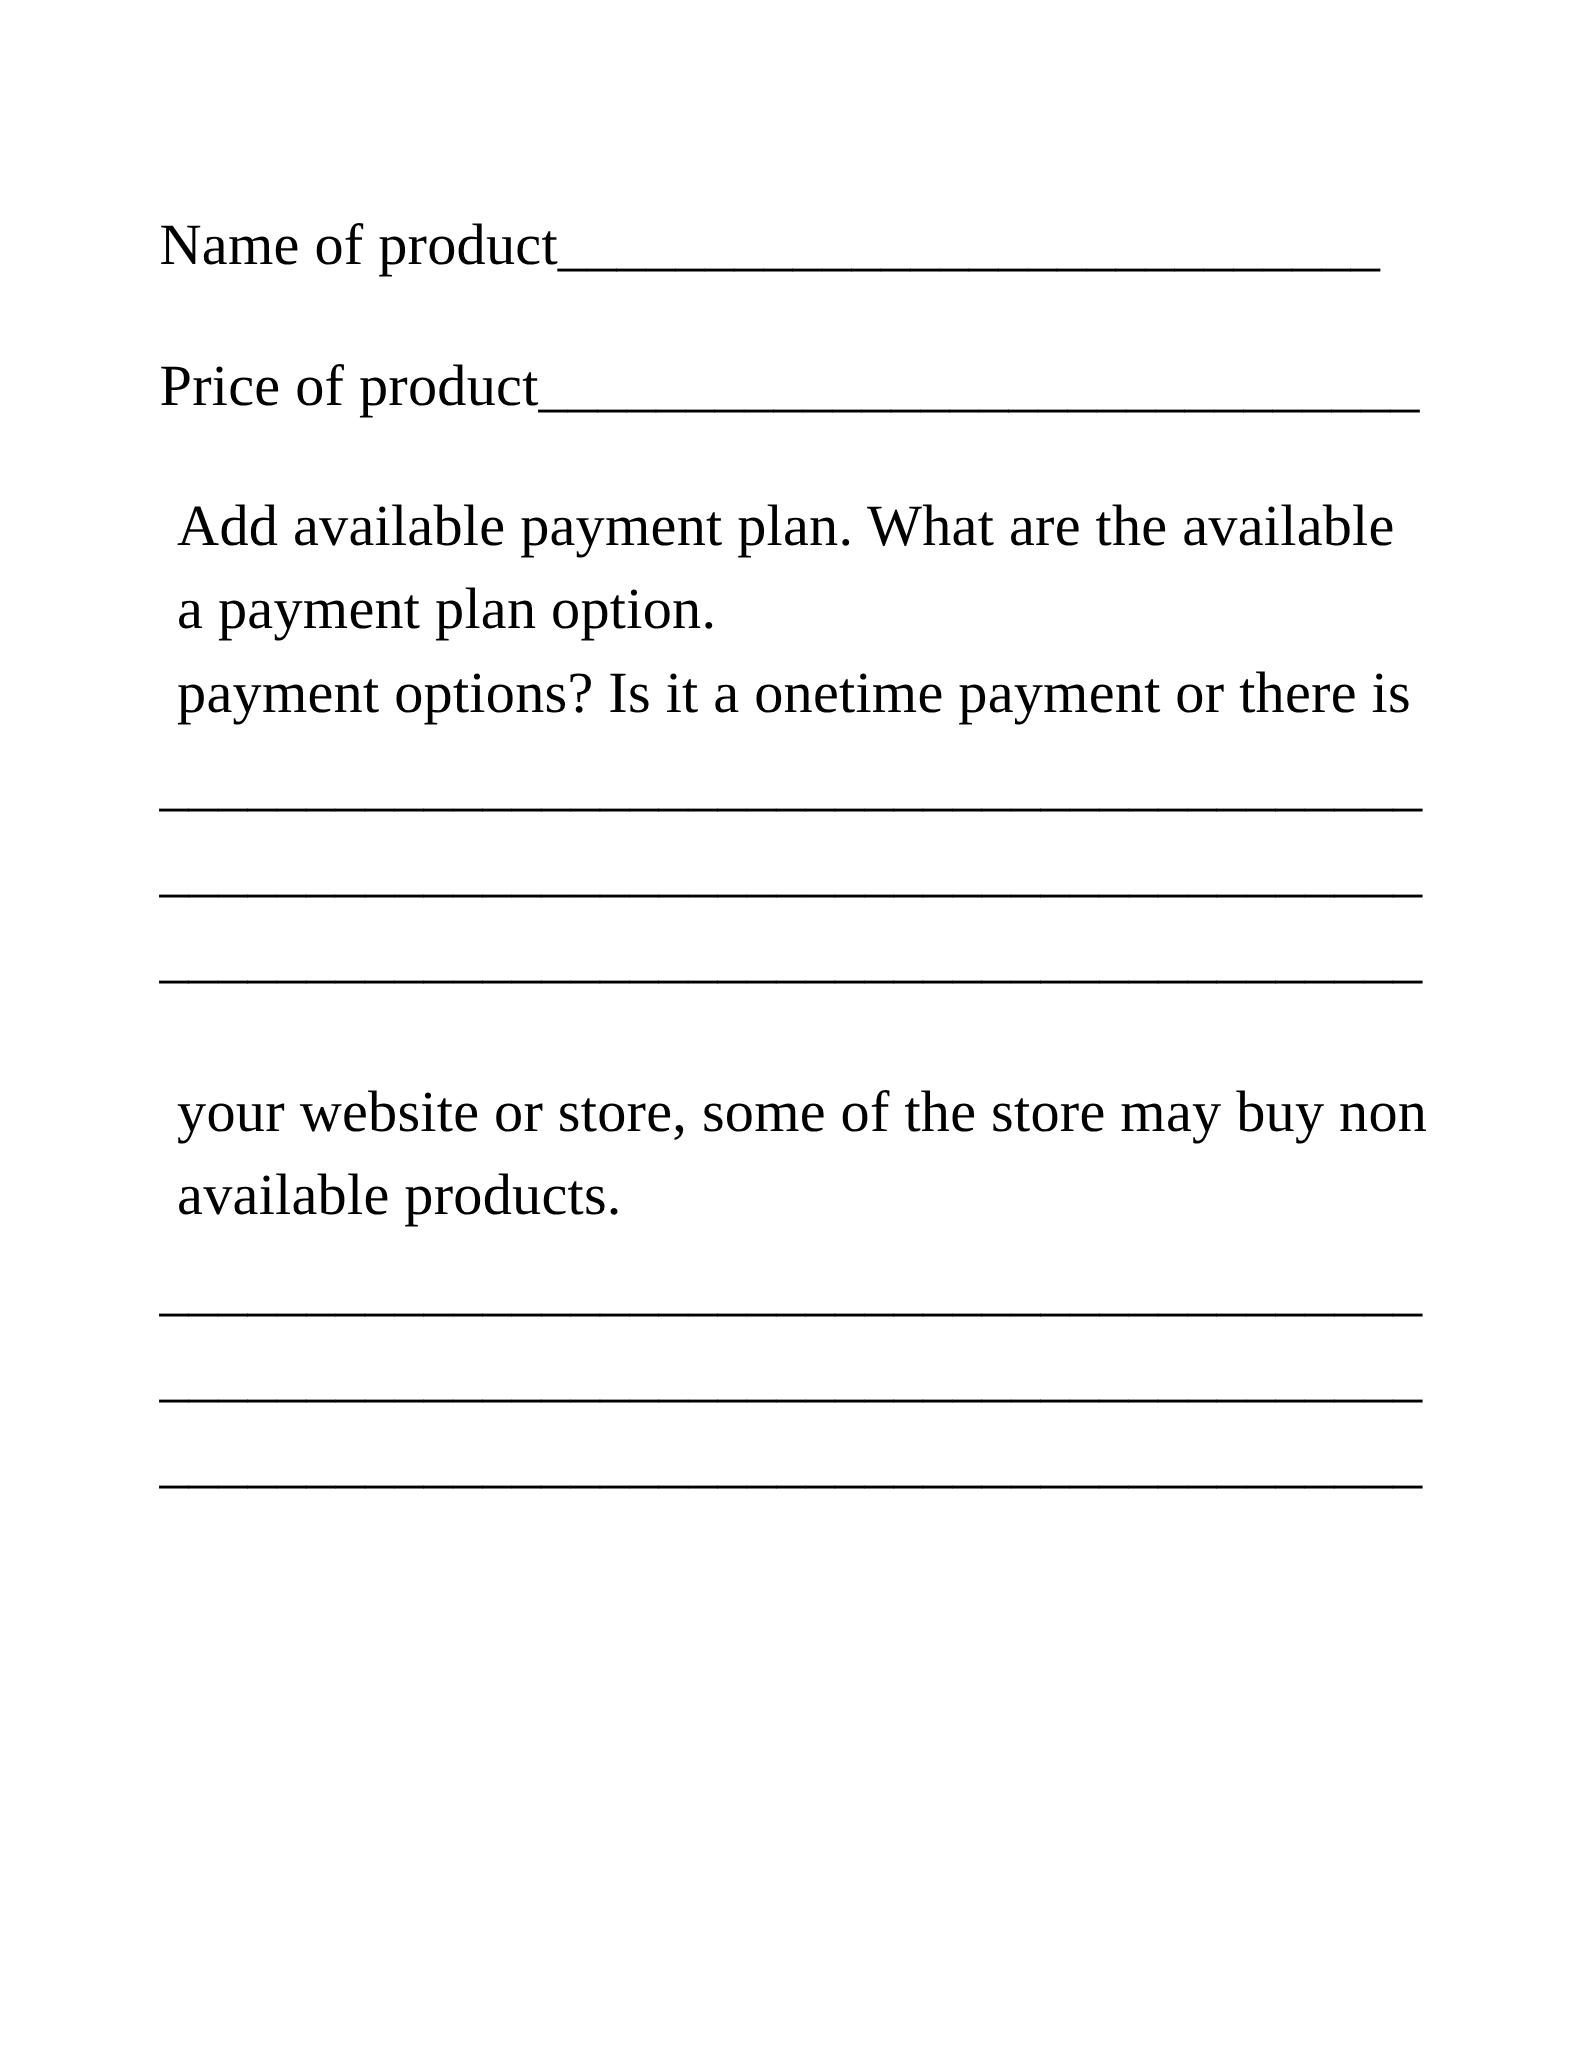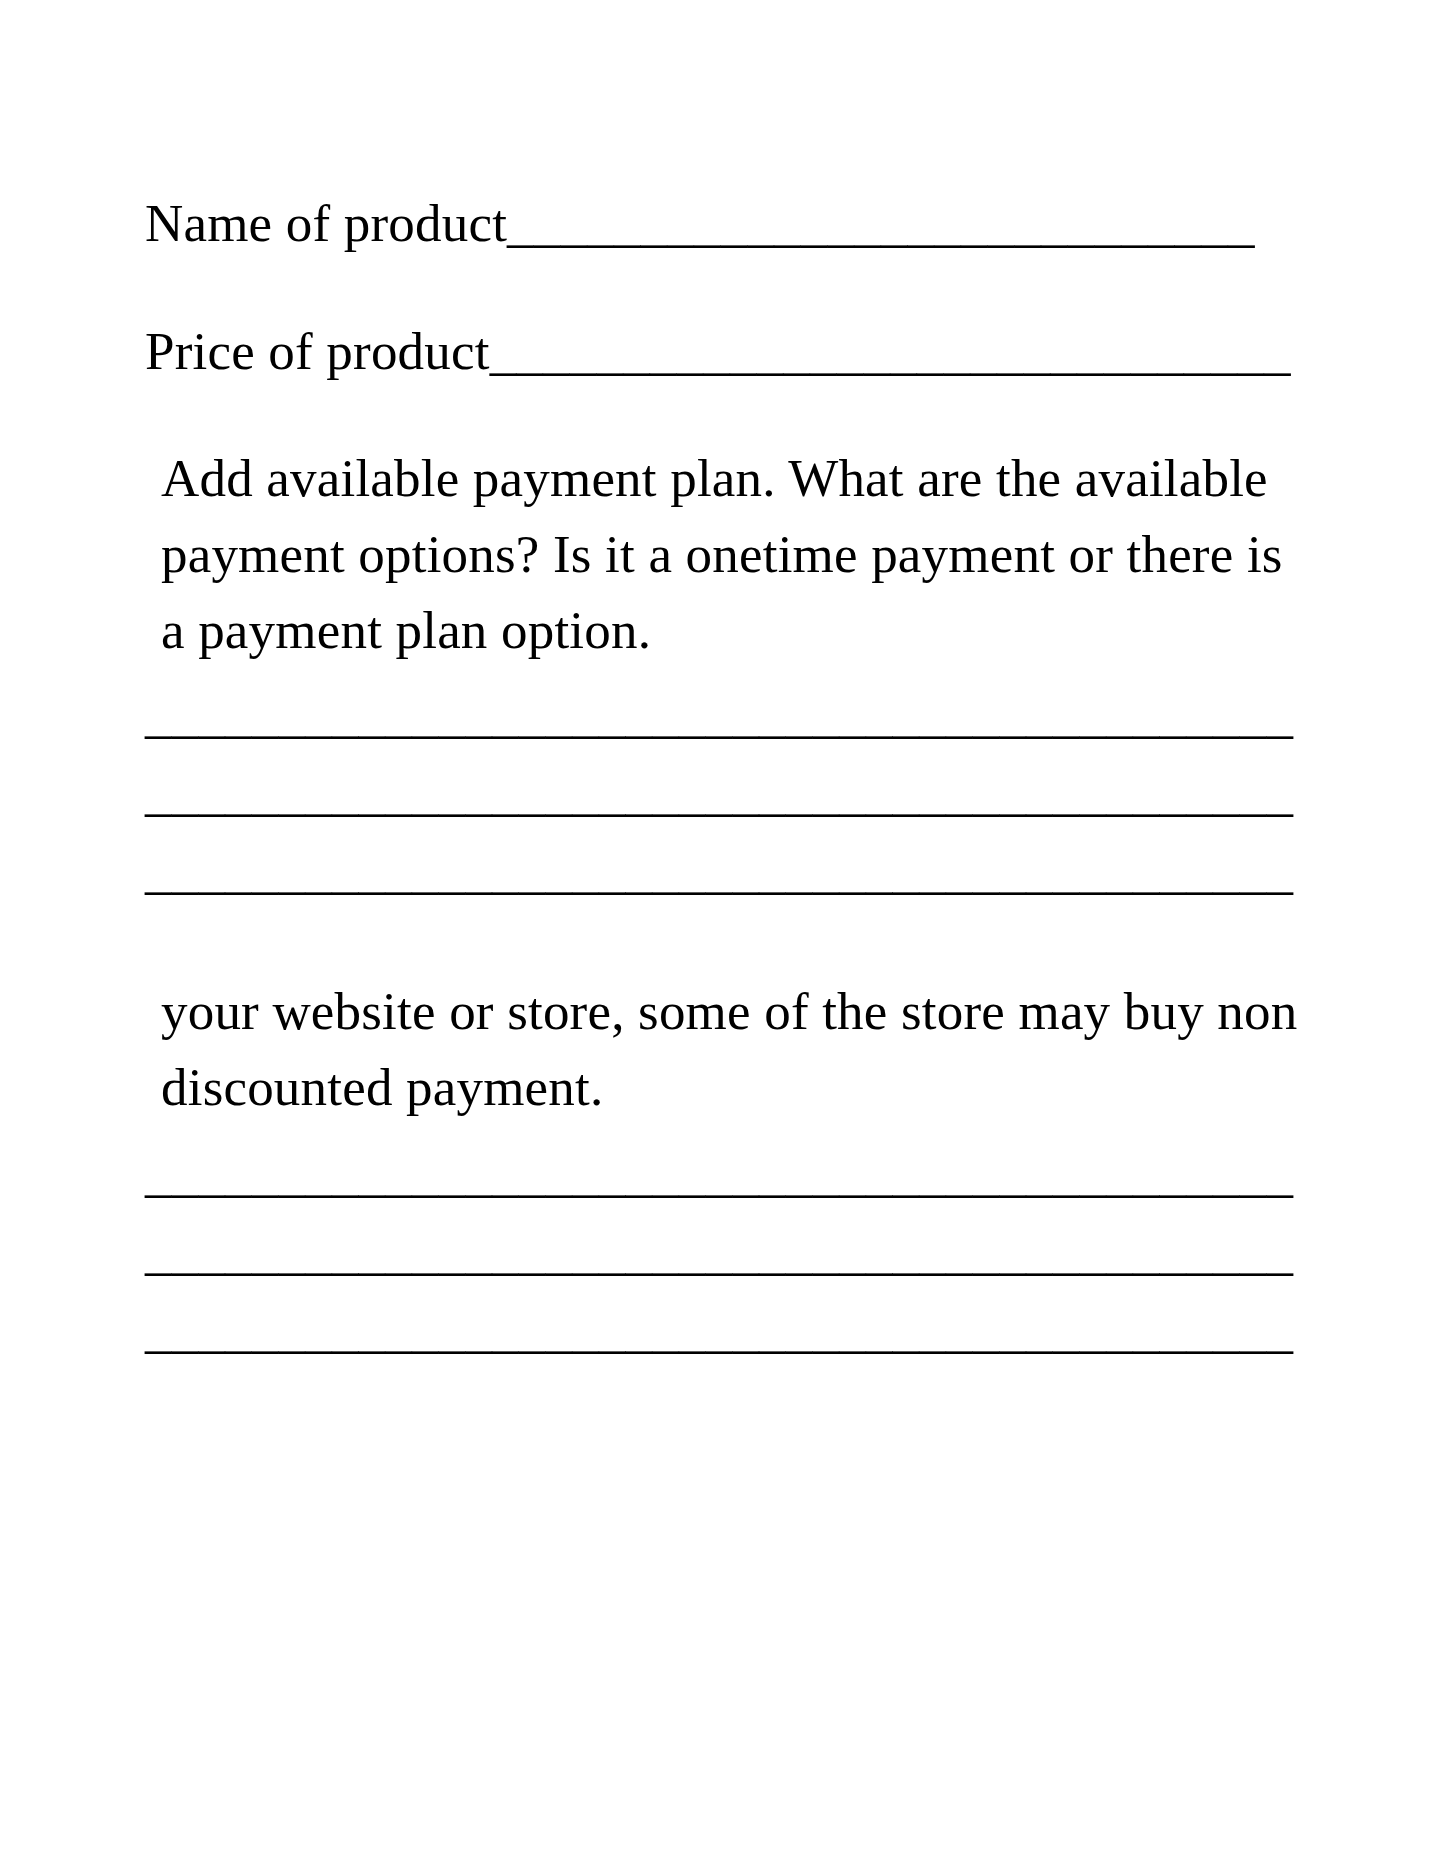--- a/index.html
+++ b/index.html
@@ -60,33 +60,33 @@
     <div class="field-row field-name">
       <span>Name of product</span><span class="blank-inline">____________________________</span>
     </div>
 
     <div class="field-row field-price">
       <span>Price of product</span><span class="blank-inline">______________________________</span>
     </div>
 
     <div class="prompt prompt-1">
       <div class="prompt-line">Add available payment plan. What are the available</div>
+      <div class="prompt-line">a payment plan option.</div>
       <div class="prompt-line">payment options? Is it a onetime payment or there is</div>
-      <div class="prompt-line">a payment plan option.</div>
     </div>
 
     <div class="answers answers-1">
       <div class="answer-line">___________________________________________</div>
       <div class="answer-line">___________________________________________</div>
       <div class="answer-line">___________________________________________</div>
     </div>
 
     <div class="prompt prompt-2">
       <div class="prompt-line">your website or store, some of the store may buy non</div>
-      <div class="prompt-line">discounted payment.</div>
+      <div class="prompt-line">available products.</div>
     </div>
 
     <div class="answers answers-2">
       <div class="answer-line">___________________________________________</div>
       <div class="answer-line">___________________________________________</div>
       <div class="answer-line">___________________________________________</div>
     </div>
 
   </div>
 </div>

